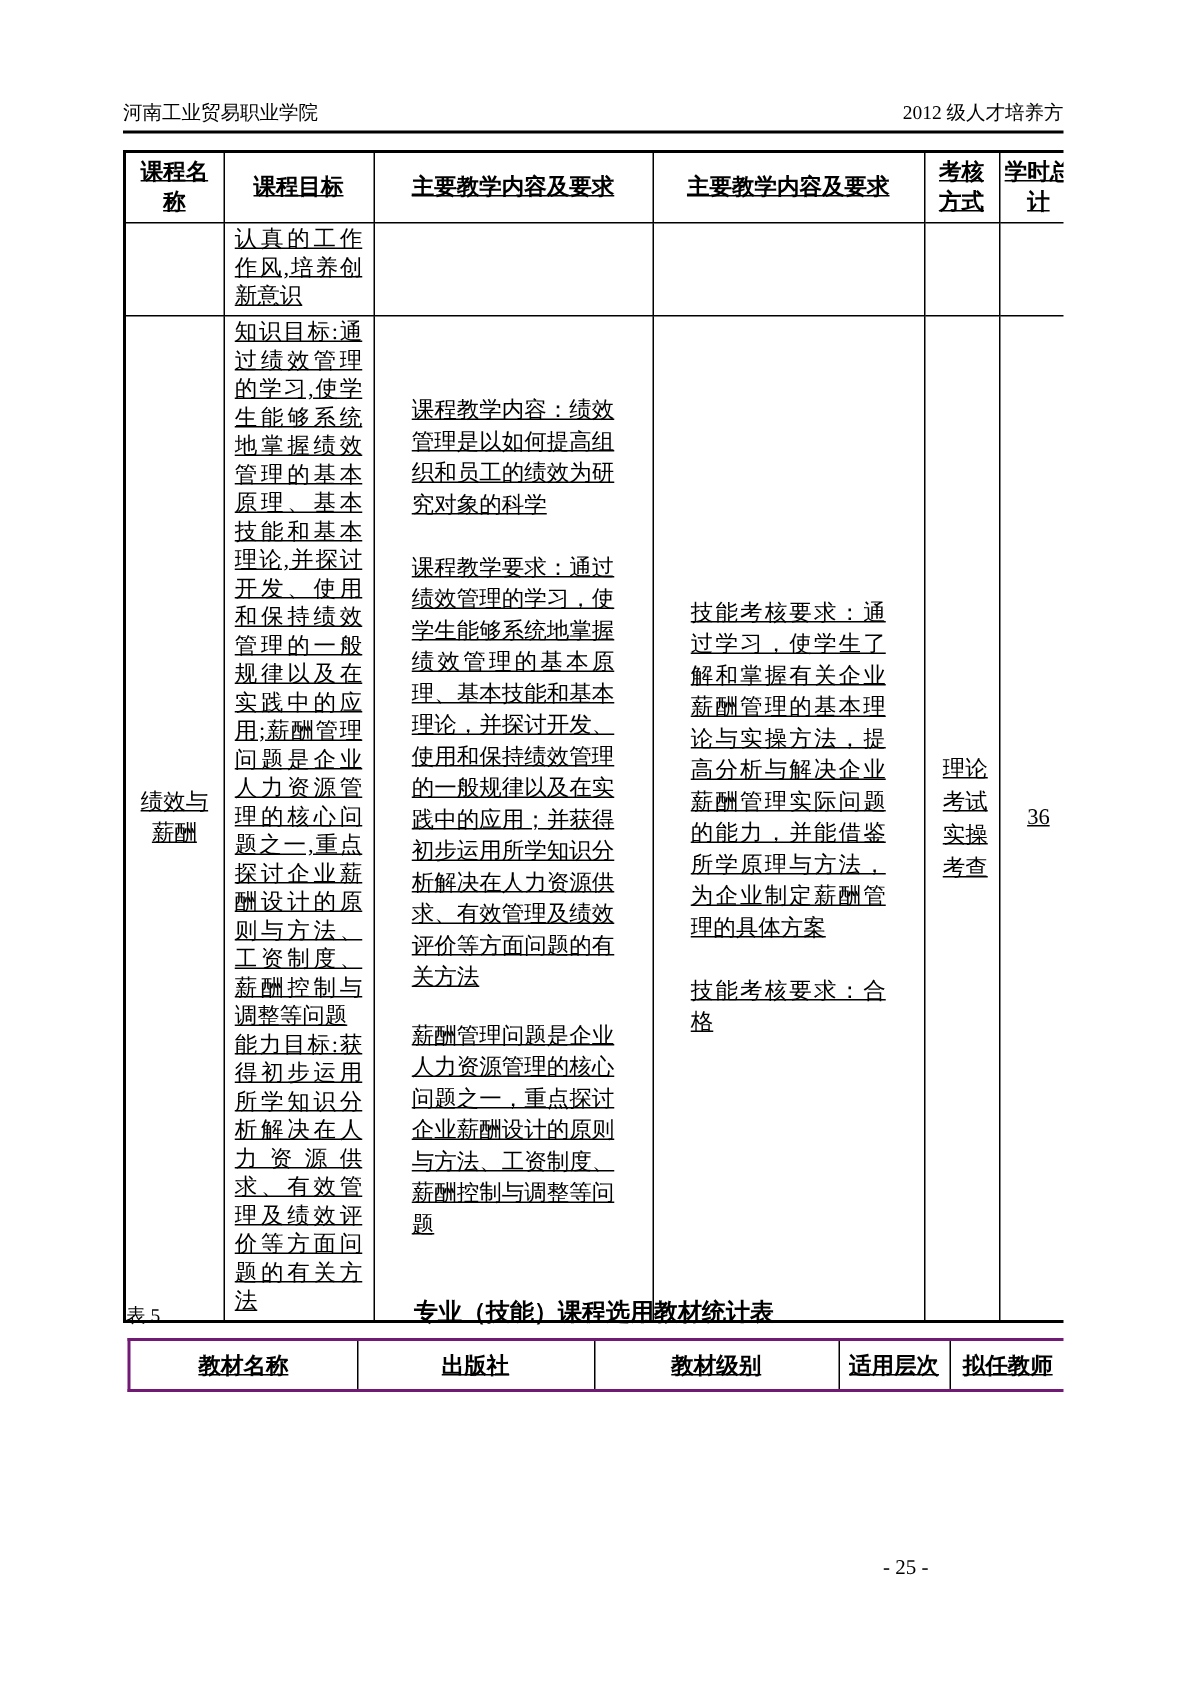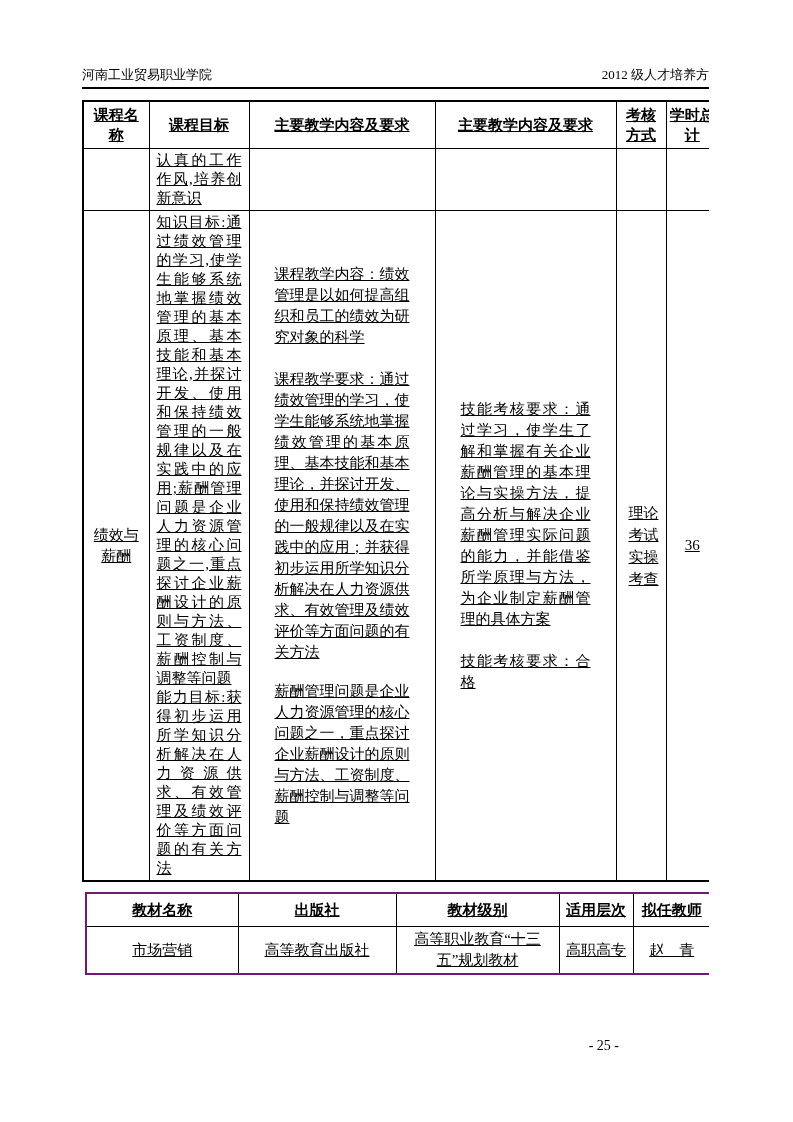--- a/index.html
+++ b/index.html
@@ -142,46 +142,41 @@
           <div>理论</div>
           <div>考试</div>
           <div>实操</div>
           <div>考查</div>
         </td>
         <td class="hours-cell">36</td>
       </tr>
     </tbody>
   </table>
 
+  <div class="table2-caption">
+    <span class="t2-label">表 5</span>
+    <span class="t2-title">专业（技能）课程选用教材统计表</span>
+  </div>
 
   <table class="textbook-table">
     <colgroup>
       <col style="width:152px">
         <col style="width:158px">
         <col style="width:163px">
       <col style="width:74px">
         <col style="width:78px">
     </colgroup>
     <thead>
       <tr>
         <th>教材名称</th>
         <th>出版社</th>
         <th>教材级别</th>
         <th>适用层次</th>
         <th>拟任教师</th>
       </tr>
     </thead>
     <tbody>
-      <tr class="tb-row-2">
-        <td>市场营销</td>
-        <td>高等教育出版社</td>
-        <td class="level-left">高等职业教育“十三五”规划教材</td>
-        <td>高职高专</td>
-        <td class="teacher-cell">
-          <div>赵　青</div>
-        </td>
-      </tr>
     </tbody>
   </table>
 
   <div class="footer-page-number">- 25 -</div>
 
 </div>
 
 </body></html>

